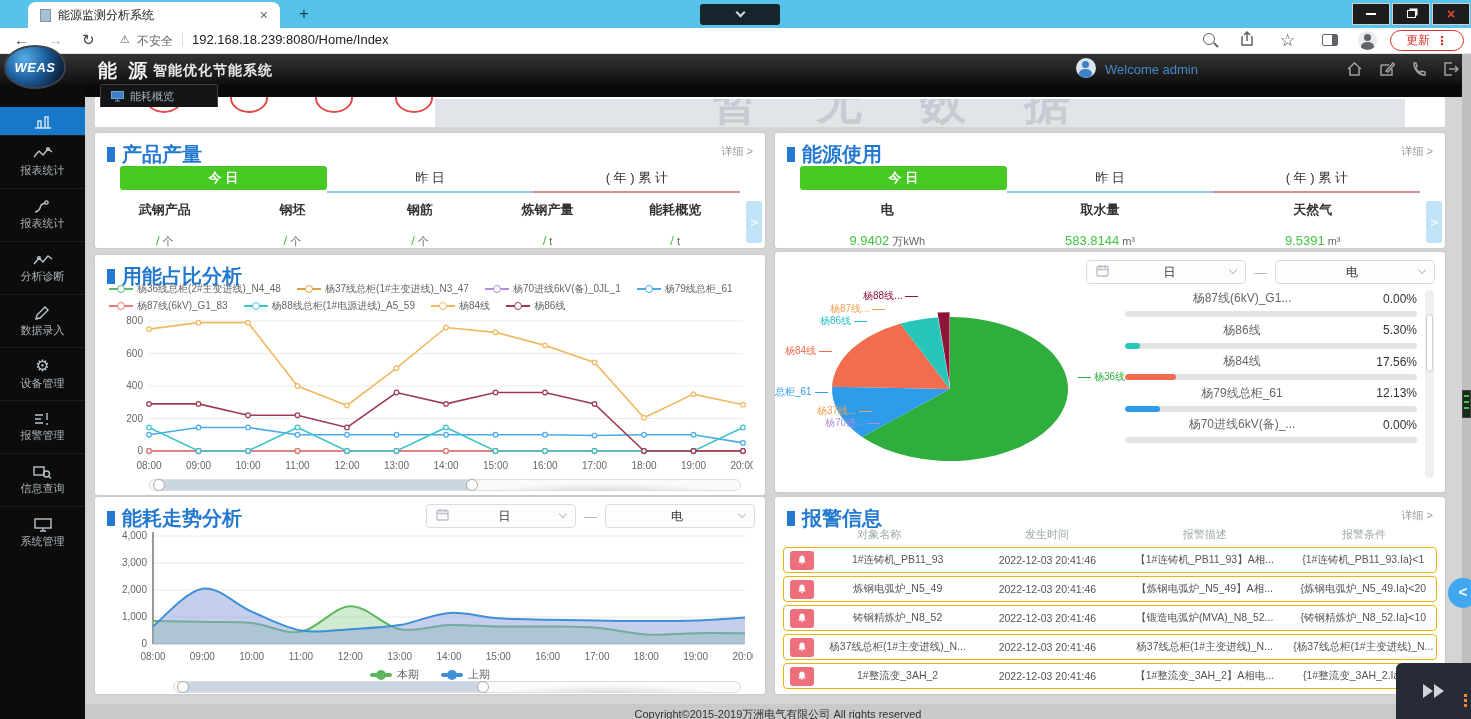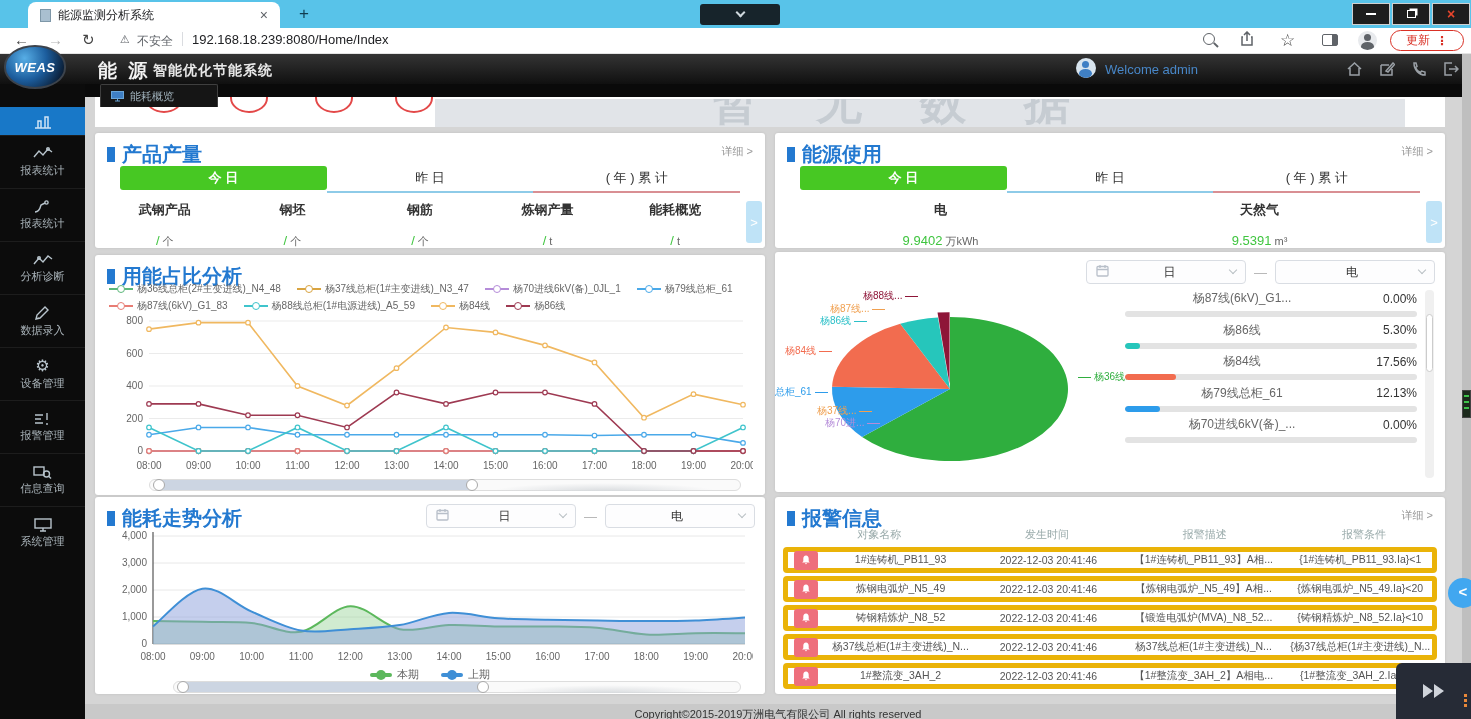--- a/index.html
+++ b/index.html
@@ -157,21 +157,21 @@
   .tl-item { display:flex; align-items:center; gap:5px; }
   .tl-mark { width:22px; height:4px; border-radius:2px; background:var(--c); position:relative; }
   .tl-mark::after { content:""; position:absolute; left:6px; top:-3px; width:10px; height:10px;
     border-radius:50%; background:var(--c); }
   .tl-item span { font-size:11px; color:#666; }
 
   
   .al-head { position:absolute; left:8px; right:8px; top:30px; height:18px; display:flex; }
   .al-head span { font-size:11px; color:#9aa; text-align:center; }
   .al-rows { position:absolute; left:8px; right:8px; top:50px; }
-  .al-row { height:26px; border:5px solid #eab308; border-radius:4px; margin-bottom:3px;
+  .al-row { height:26px; border:1px solid #eab308; border-radius:4px; margin-bottom:3px;
     display:flex; align-items:center; background:#fff; }
   .bell-box { width:24px; height:19px; background:#ee6f7c; border-radius:3px; margin:0 5px 0 6px;
     display:flex; align-items:center; justify-content:center; flex-shrink:0; }
   .al-cell { font-size:10.5px; color:#555; text-align:center; white-space:nowrap; overflow:hidden; }
   .c-name { width:160px; } .c-time { width:145px; } .c-desc { width:175px; } .c-cond { width:148px; }
   .h-name { width:195px; } .h-time { width:145px; } .h-desc { width:175px; } .h-cond { width:148px; }
 
   
   .footer { left:85px; top:704px; width:1386px; height:15px; background:#c9c9c9; text-align:center; }
   .footer span { font-size:11px; color:#333; line-height:15px; }
@@ -399,20 +399,24 @@
     <div class="p-detail">详细 &gt;</div>
     <div class="ptabs">
       <div class="ptab active">今 日</div>
       <div class="ptab"><span>昨 日</span><u class="u-blue"></u></div>
       <div class="ptab"><span>( 年 ) 累 计</span><u class="u-pink"></u></div>
     </div>
     <div class="metrics">
       <div class="metric">
           <div class="m-name">电</div>
           <div class="m-val"><b>9.9402</b><i>万kWh</i></div>
+        </div>
+      <div class="metric">
+          <div class="m-name">取水量</div>
+          <div class="m-val"><b>583.8144</b><i>m³</i></div>
         </div>
       <div class="metric">
           <div class="m-name">天然气</div>
           <div class="m-val"><b>9.5391</b><i>m³</i></div>
         </div>
     </div>
     <div class="more-btn">&gt;</div>
   </div>
 
   <div class="panel" style="left:10px;top:158px;width:670px;height:240px">

